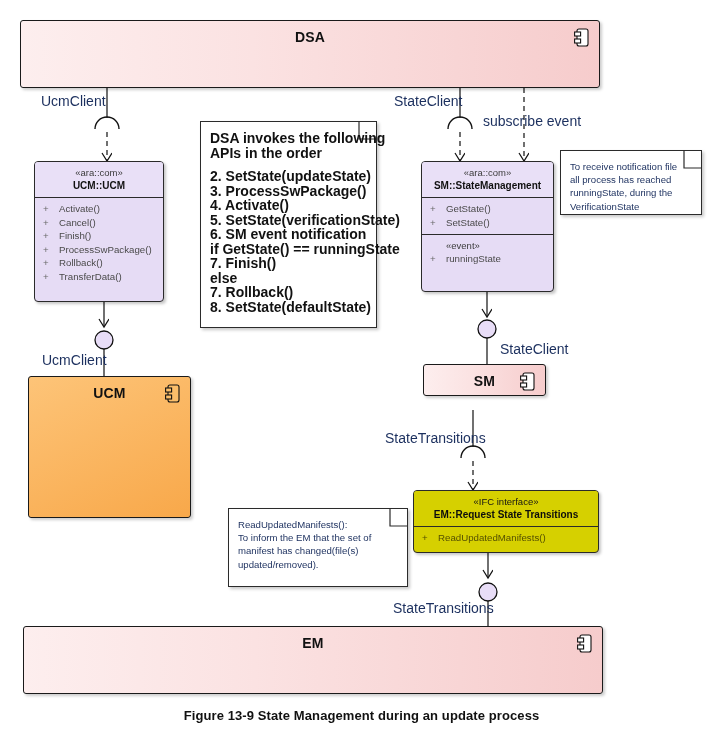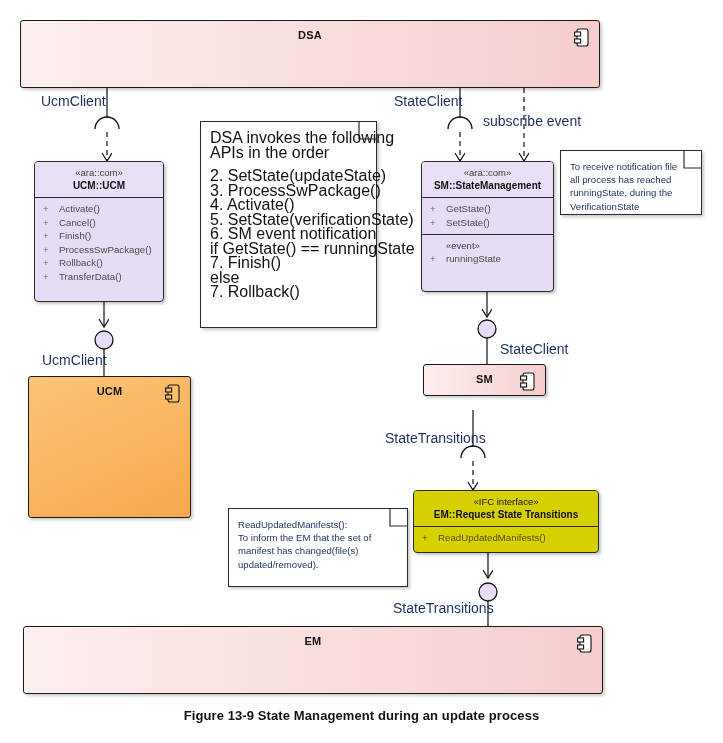--- a/index.html
+++ b/index.html
@@ -29,21 +29,21 @@
     border: 1.3px solid #1a1a1a;
     border-radius: 3px;
     background: linear-gradient(to right, #fdeeee 0%, #fbe2e2 40%, #f6cccc 100%);
     box-shadow: 2px 2px 3px rgba(0,0,0,0.20);
   }
   .component .comp-title {
     position: absolute;
     left: 0; right: 0;
     top: 8px;
     text-align: center;
-    font-size: 11px;
+    font-size: 14px;
     font-weight: bold;
     color: #111;
     letter-spacing: .2px;
   }
   
   .comp-icon {
     position: absolute;
     right: 10px;
     top: 7px;
     width: 15px;
@@ -126,21 +126,21 @@
     width: 23px; height: 23px;
     overflow: hidden;
   }
   .note .body {
     position: relative;
     padding: 9px 8px 6px 9px;
     font-size: 9.6px;
     line-height: 13.2px;
     color: #1b2f5e;
   }
-  .note.bold .body { font-weight: normal; color: #111; font-size: 16px; line-height: 14.5px; }
+  .note.bold .body { font-weight: bold; color: #111; font-size: 14px; line-height: 14.5px; }
   .note .ln { white-space: nowrap; }
   .note .blank { height: 9px; }
 
   
   .elabel {
     position: absolute;
     font-size: 14px;
     color: #1b2f5e;
     white-space: nowrap;
   }
@@ -235,20 +235,21 @@
     <div class="blank"></div>
     <div class="ln">2. SetState(updateState)</div>
     <div class="ln">3. ProcessSwPackage()</div>
     <div class="ln">4. Activate()</div>
     <div class="ln">5. SetState(verificationState)</div>
     <div class="ln">6. SM event notification</div>
     <div class="ln">if GetState() == runningState</div>
     <div class="ln">7. Finish()</div>
     <div class="ln">else</div>
     <div class="ln">7. Rollback()</div>
+    <div class="ln">8. SetState(defaultState)</div>
   </div>
 </div>
 
 <div class="abs uclass" style="left:421px; top:161px; width:133px; height:131px;">
   <div class="hdr">
     <div class="stereo">«ara::com»</div>
     <div class="cname">SM::StateManagement</div>
   </div>
   <div class="sect">
     <div class="member"><span class="vis">+</span><span>GetState()</span></div>

